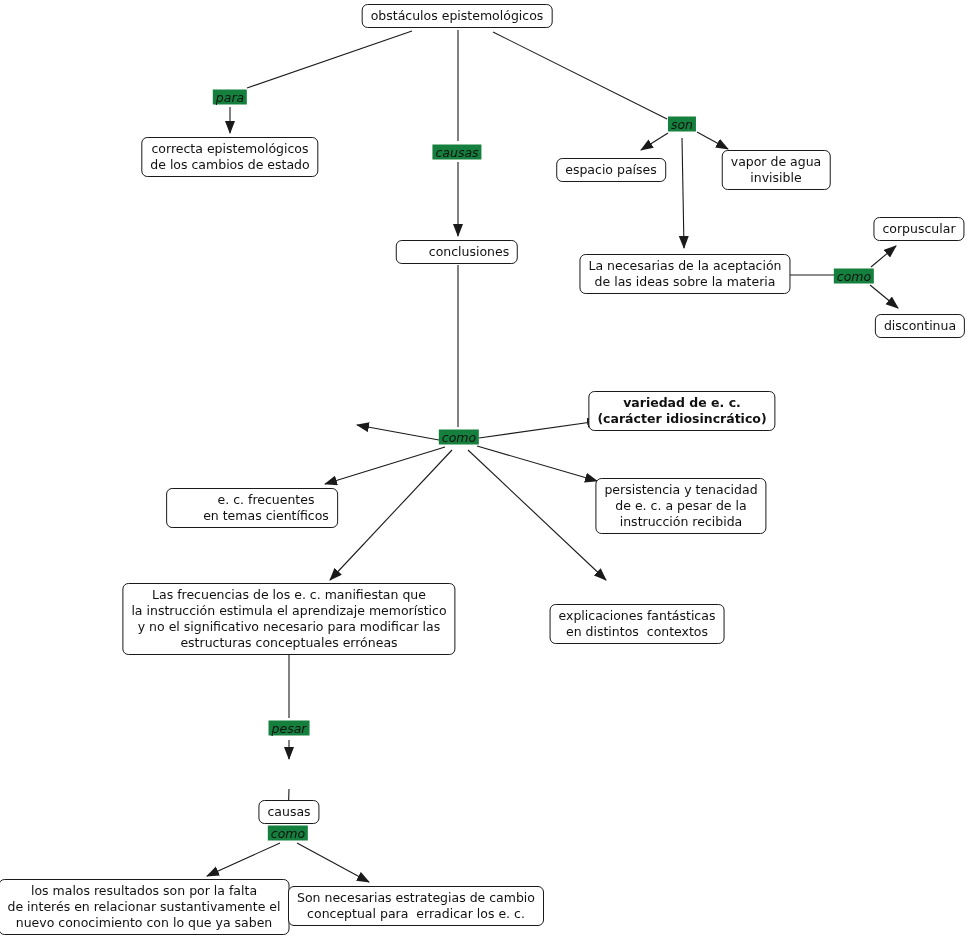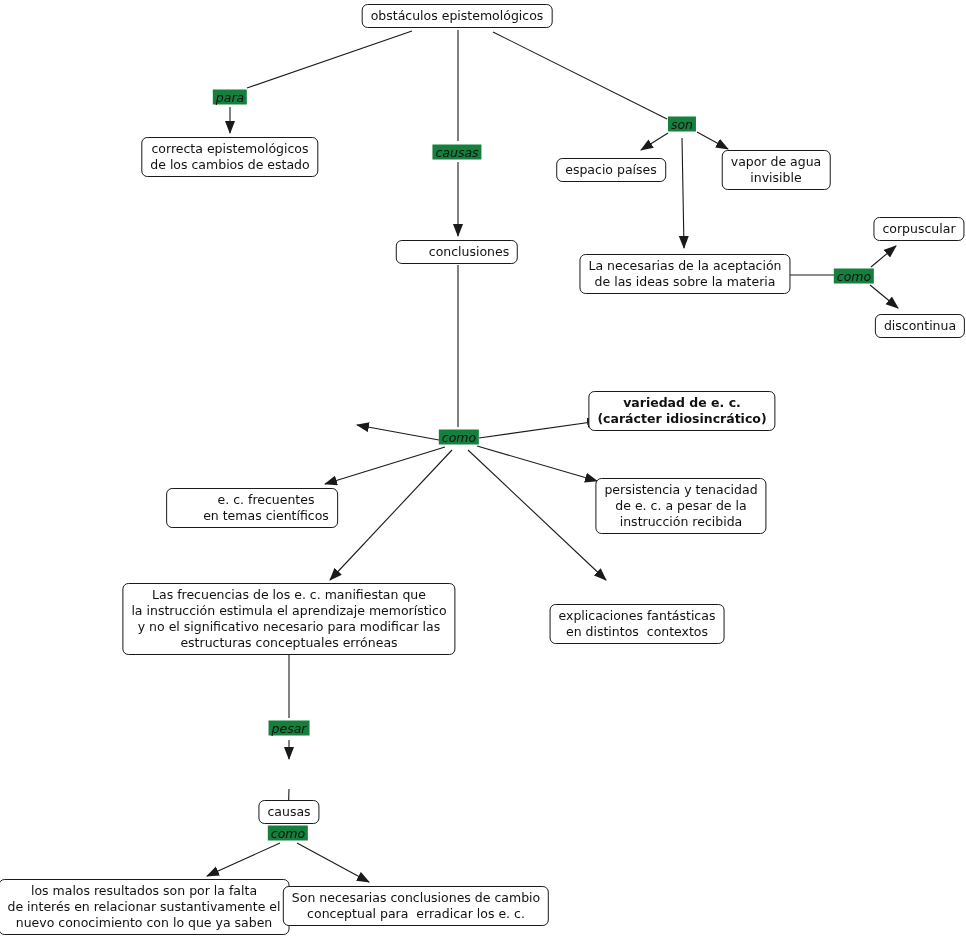--- a/index.html
+++ b/index.html
@@ -117,16 +117,16 @@
   <div class="node" style="left:289px; top:619px;">Las frecuencias de los e. c. manifiestan que
 la instrucción estimula el aprendizaje memorístico
 y no el significativo necesario para modificar las
 estructuras conceptuales erróneas</div>
   <div class="node" style="left:637px; top:604px;margin-top:20px;">explicaciones fantásticas
 en distintos  contextos</div>
   <div class="node" style="left:289px; top:776px;margin-top:36px;">causas</div>
   <div class="node" style="left:144px; top:907px;">los malos resultados son por la falta
 de interés en relacionar sustantivamente el
 nuevo conocimiento con lo que ya saben</div>
-  <div class="node" style="left:416px; top:906px;">Son necesarias conclusiones de cambio
+  <div class="node" style="left:416px; top:906px;">Son necesarias estrategias de cambio
 conceptual para  erradicar los e. c.</div>
 
 </div>
 
 </body></html>

